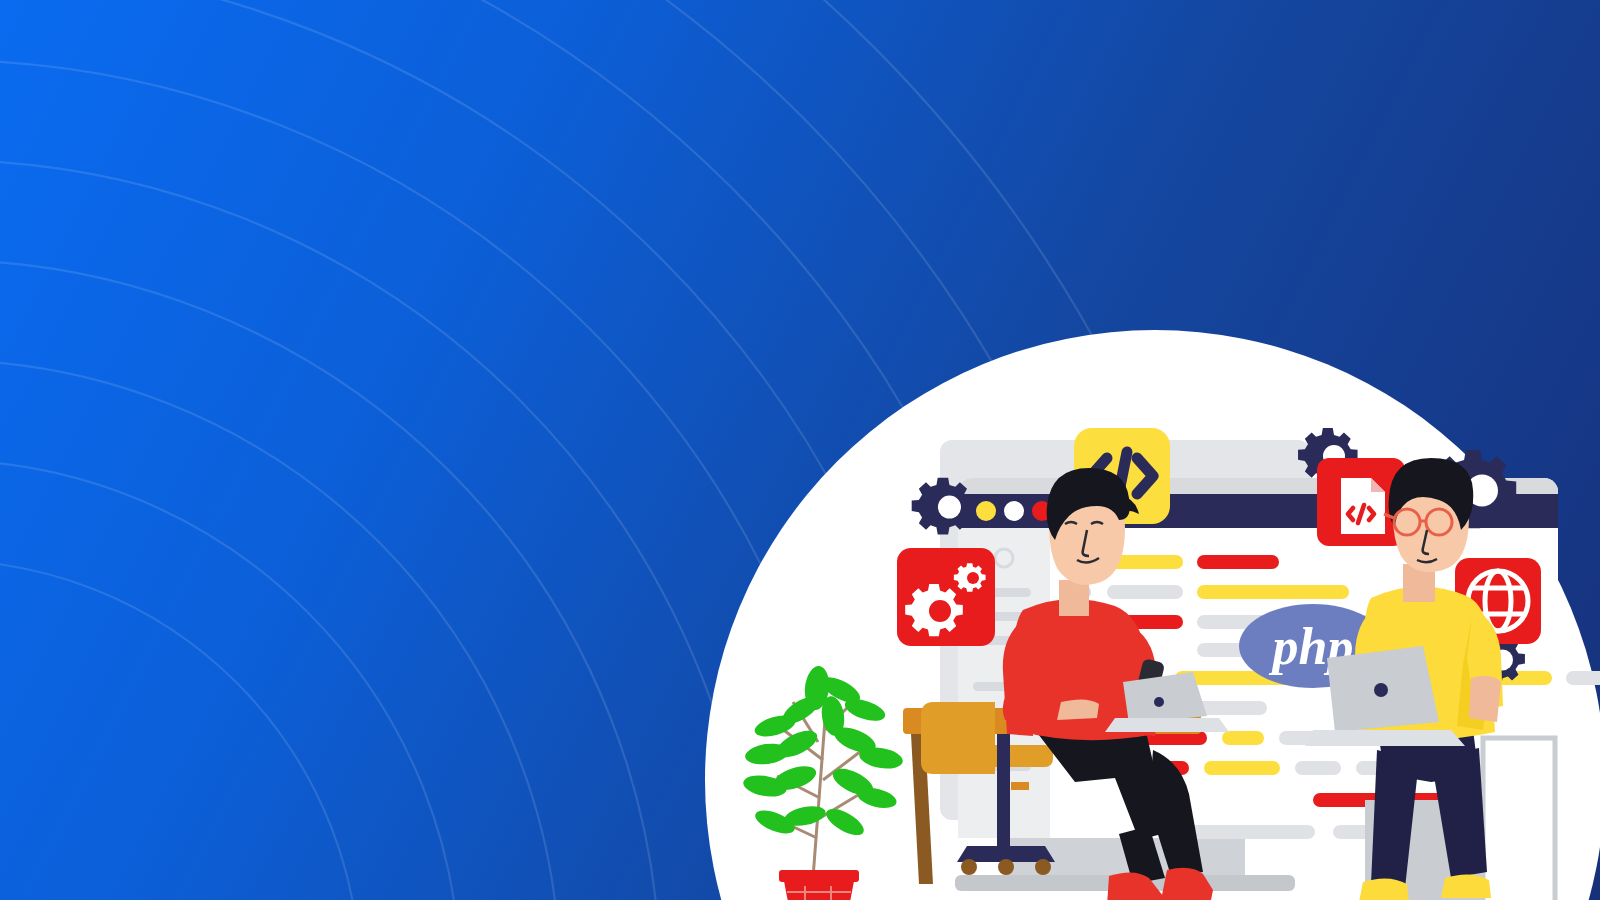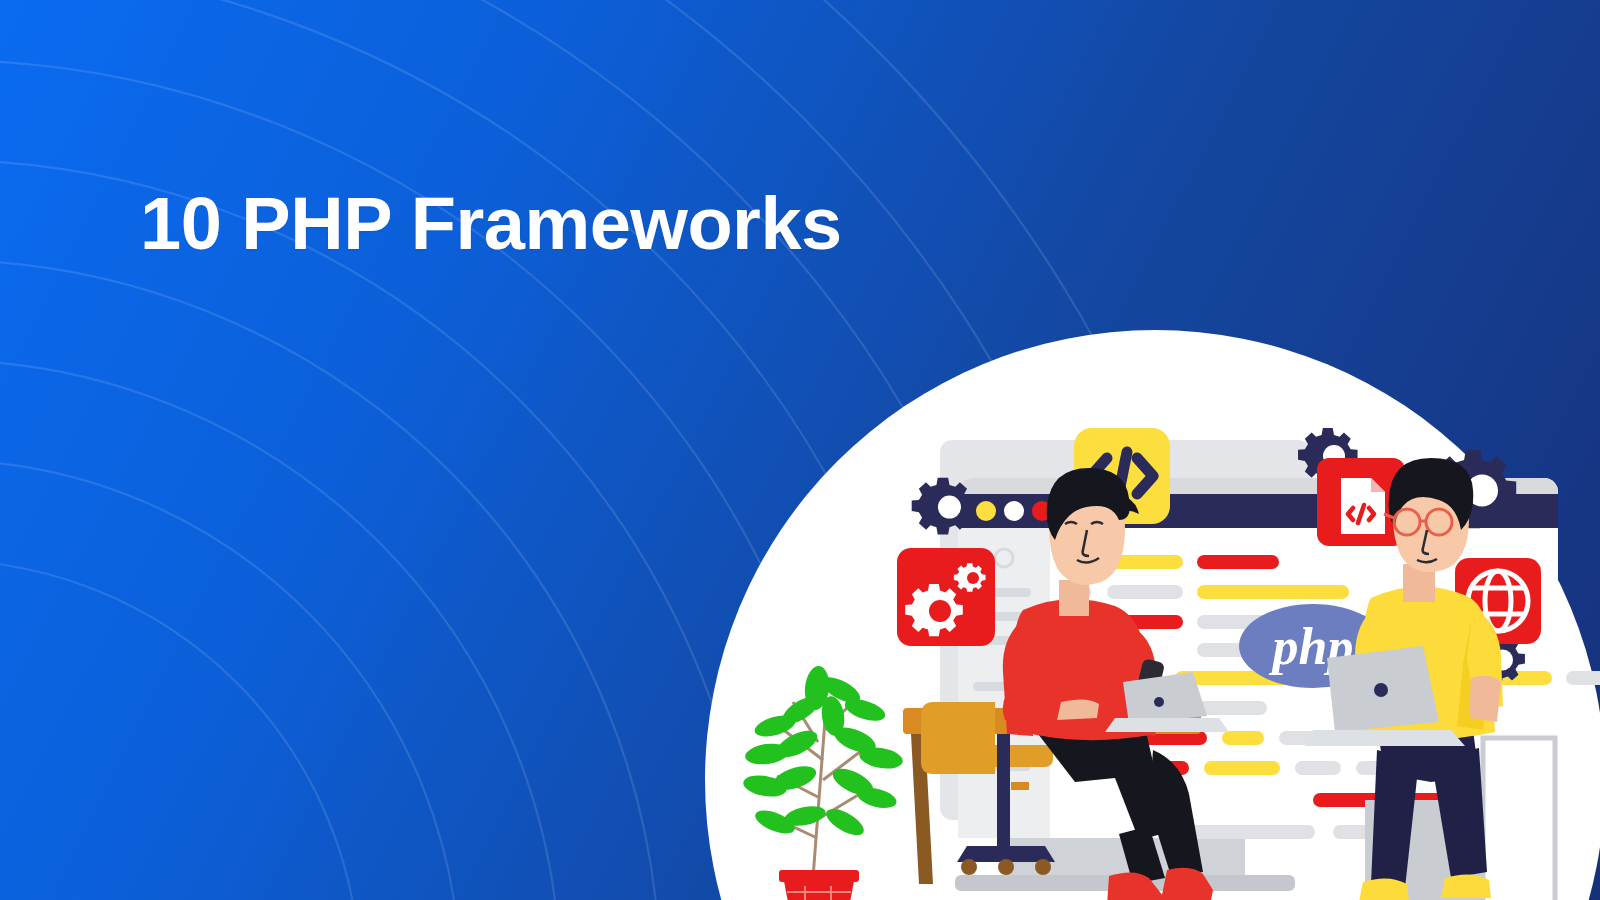--- a/index.html
+++ b/index.html
@@ -62,21 +62,20 @@
       <circle cx="-60" cy="980" r="820"></circle>
       <circle cx="-60" cy="980" r="920"></circle>
       <circle cx="-60" cy="980" r="1020"></circle>
       <circle cx="-60" cy="980" r="1120"></circle>
       <circle cx="-60" cy="980" r="1220"></circle>
       <circle cx="-60" cy="980" r="1320"></circle>
     </g>
   </svg>
 
   <h1 class="headline">
-    <span class="l1">10 PHP Frameworks</span>
   </h1>
 
   <div class="illustration">
     <div class="disc"></div>
 
     <svg class="scene" viewBox="0 0 900 600">
 
       <g>
         <rect x="235" y="110" width="370" height="380" rx="12" fill="#E3E5E8"></rect>
         <rect x="300" y="492" width="240" height="56" fill="#CFD2D6"></rect>

